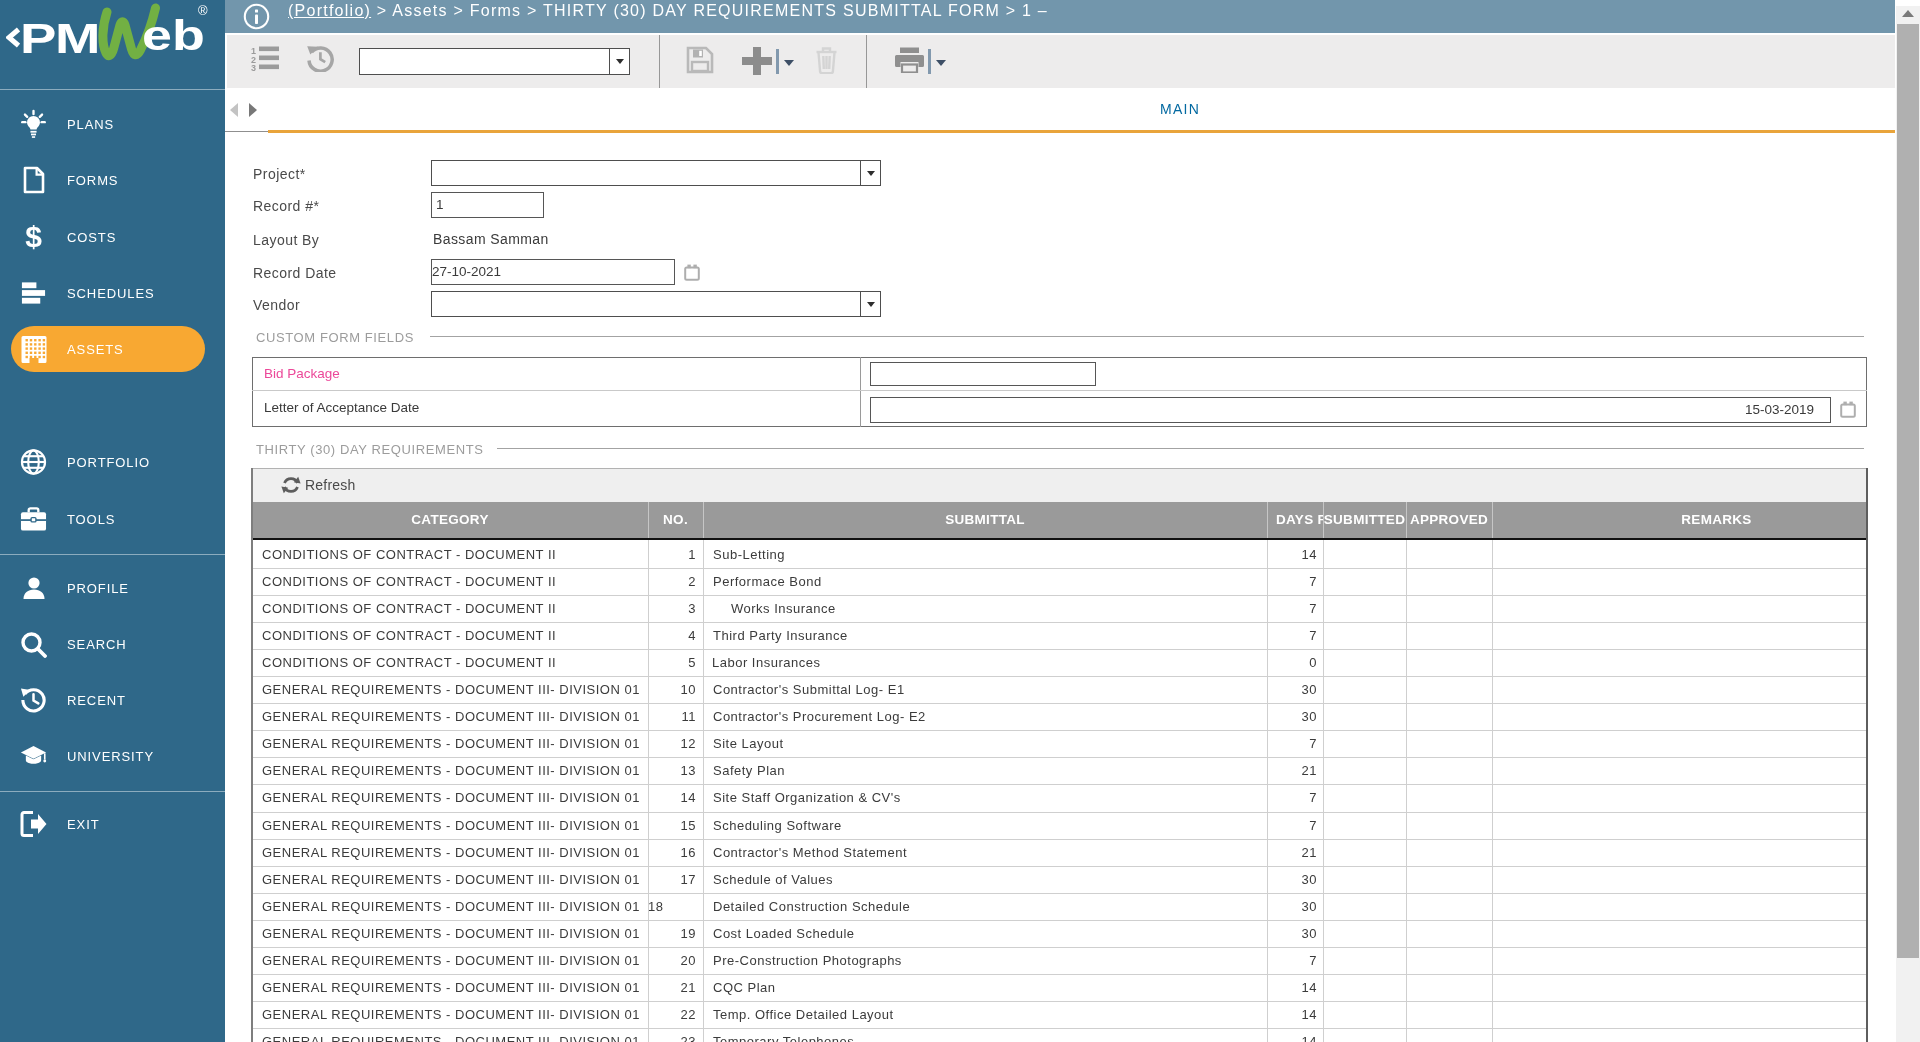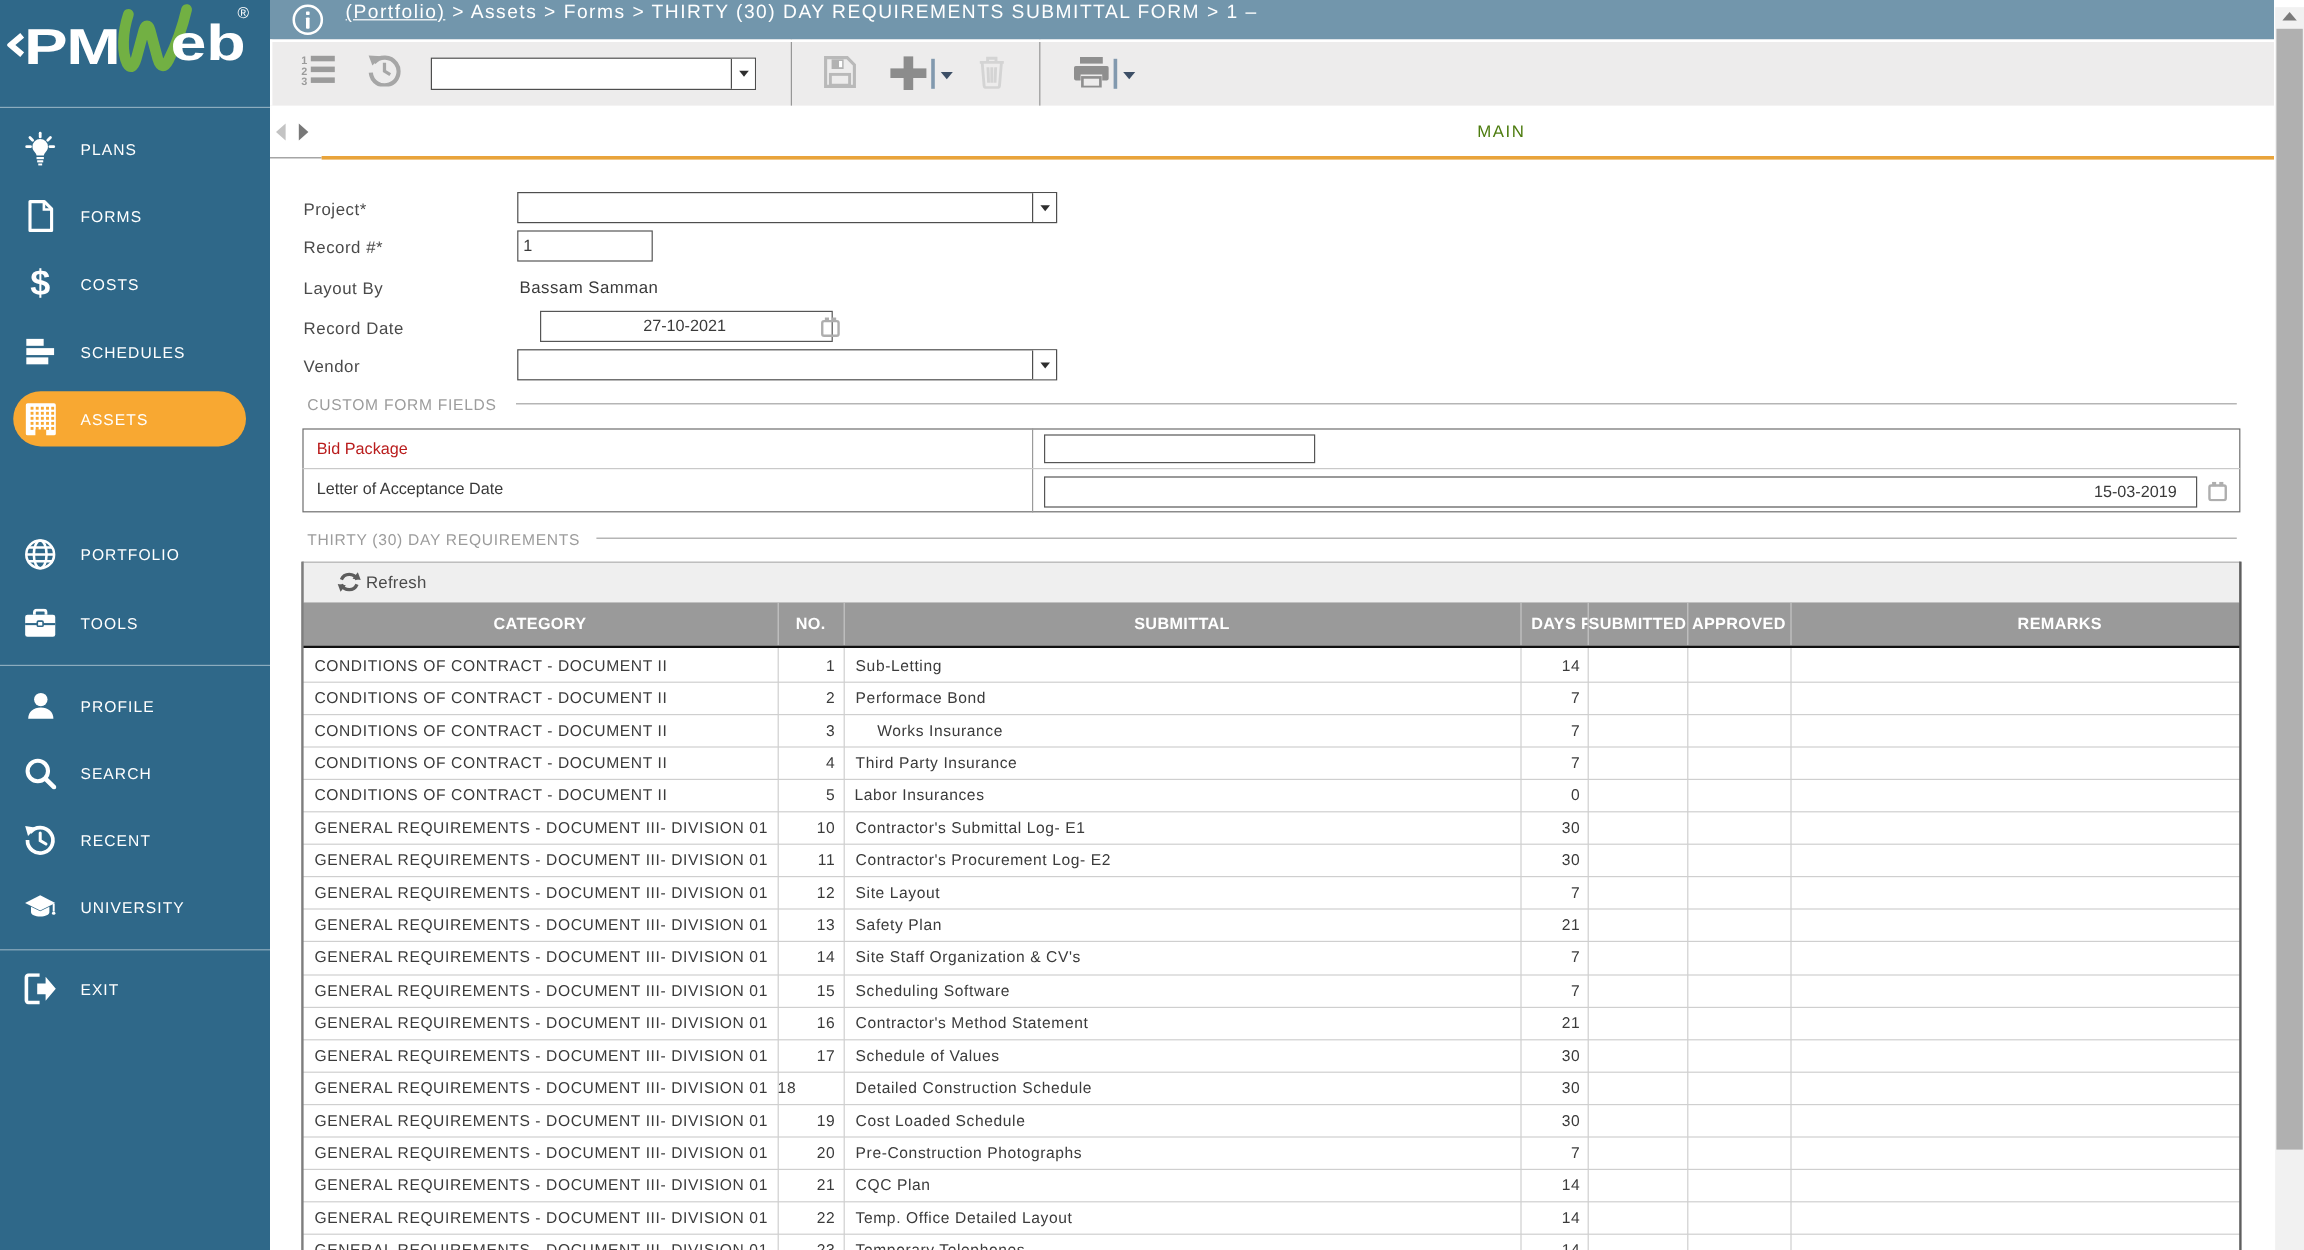--- a/index.html
+++ b/index.html
@@ -268,55 +268,55 @@
 </svg></div>
   <div class="pipe" style="left:703px;top:16px"></div>
   <div class="ntri abs" style="left:711px;top:27px"></div>
   <div class="abs" style="left:0;top:0;width:1670px;height:2px;background:#fff"></div>
   <div class="abs" style="left:0;top:0;width:2px;height:55px;background:#fff"></div>
 </div>
 
 <div id="tabbar">
   <div class="abs" style="left:5px;top:8px;width:0;height:0;border-top:7.5px solid transparent;border-bottom:7.5px solid transparent;border-right:8px solid #c3c3c3"></div>
   <div class="abs" style="left:24px;top:8px;width:0;height:0;border-top:7.5px solid transparent;border-bottom:7.5px solid transparent;border-left:8px solid #787878"></div>
-  <div class="abs" style="left:1006px;top:6px;font-size:14px;letter-spacing:1.3px;color:#4d7c0f">MAIN</div>
+  <div class="abs" style="left:935px;top:6px;font-size:14px;letter-spacing:1.3px;color:#0369a1">MAIN</div>
   <div class="abs" style="left:0;top:36px;width:43px;height:1px;background:#8f8f8f"></div>
   <div class="abs" style="left:43px;top:34.5px;width:1627px;height:3.5px;background:#e9a43b"></div>
 </div>
 
 <div class="flabel" style="top:166px">Project*</div>
 <div class="combo" style="left:431px;top:160px;width:450px;height:26px">
 <div class="combtn">
       <div class="tri"></div>
     </div>
   </div>
 <div class="flabel" style="top:198px">Record #*</div>
 <div class="inp" style="left:431px;top:192px;width:113px;height:26px;padding-left:4px;line-height:24px">1</div>
 <div class="flabel" style="top:232px">Layout By</div>
 <div class="abs" style="left:433px;top:231px;font-size:14px;letter-spacing:0.4px;color:#3a3a3a">Bassam Samman</div>
 <div class="flabel" style="top:265px">Record Date</div>
-<div class="inp" style="left:450px;top:259px;width:244px;height:26px;text-align:center;padding-right:3px;line-height:24px">27-10-2021</div>
+<div class="inp" style="left:431px;top:259px;width:244px;height:26px;text-align:left;padding-right:3px;line-height:24px">27-10-2021</div>
 <div class="abs" style="left:684px;top:264px"><svg width="16" height="17" viewBox="0 0 16 17" style="">
 <rect x="1.2" y="3.6" width="13.6" height="12.2" rx="1.5" fill="none" stroke="#aeaeae" stroke-width="2"></rect>
 <rect x="3.4" y="0.6" width="3.4" height="3.6" fill="#aeaeae"></rect>
 <rect x="9.4" y="0.6" width="3.4" height="3.6" fill="#aeaeae"></rect>
 </svg></div>
 <div class="flabel" style="top:297px">Vendor</div>
 <div class="combo" style="left:431px;top:291px;width:450px;height:26px">
 <div class="combtn">
       <div class="tri"></div>
     </div>
   </div>
 
 <div class="sect" style="left:256px;top:330px">CUSTOM FORM FIELDS</div>
 <div class="sline" style="left:430px;top:336px;width:1434px"></div>
 <div class="abs" style="left:252px;top:357px;width:1615px;height:70px;border:1px solid #6e6e6e"></div>
 <div class="abs" style="left:860px;top:357px;width:1px;height:70px;background:#9a9a9a"></div>
 <div class="abs" style="left:252px;top:390px;width:1615px;height:1px;background:#c9c9c9"></div>
-<div class="abs" style="left:264px;top:366px;font-size:13.5px;color:#b91c1c">Bid Package</div>
+<div class="abs" style="left:264px;top:366px;font-size:13.5px;color:#ec4899">Bid Package</div>
 <div class="inp" style="left:870px;top:362px;width:226px;height:24px"></div>
 <div class="abs" style="left:264px;top:400px;font-size:13.5px;color:#3a3a3a">Letter of Acceptance Date</div>
 <div class="inp" style="left:870px;top:397px;width:961px;height:26px;text-align:right;padding-right:16px;line-height:24px">15-03-2019</div>
 <div class="abs" style="left:1840px;top:401px"><svg width="16" height="17" viewBox="0 0 16 17" style="">
 <rect x="1.2" y="3.6" width="13.6" height="12.2" rx="1.5" fill="none" stroke="#aeaeae" stroke-width="2"></rect>
 <rect x="3.4" y="0.6" width="3.4" height="3.6" fill="#aeaeae"></rect>
 <rect x="9.4" y="0.6" width="3.4" height="3.6" fill="#aeaeae"></rect>
 </svg></div>
 
 <div class="sect" style="left:256px;top:442px">THIRTY (30) DAY REQUIREMENTS</div>

